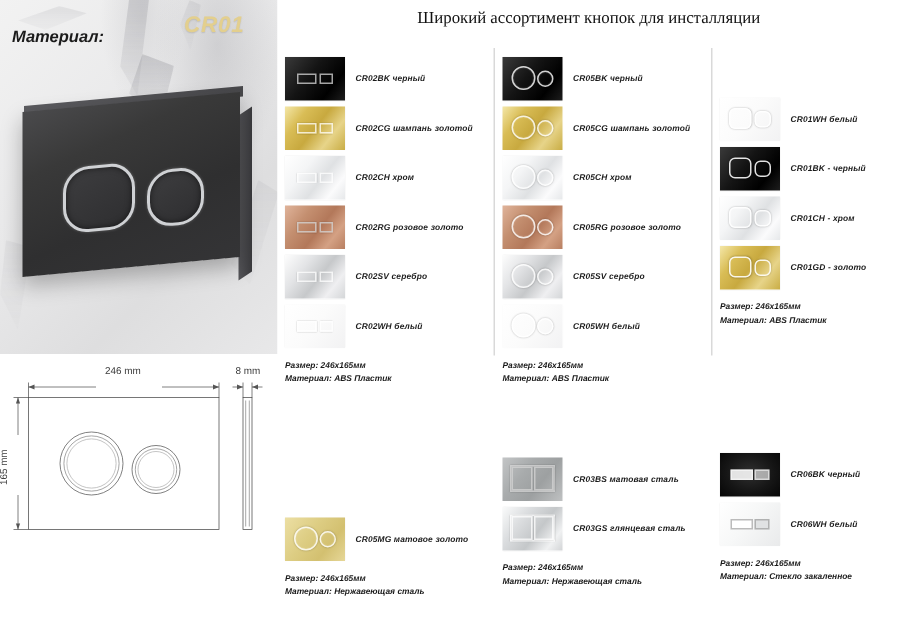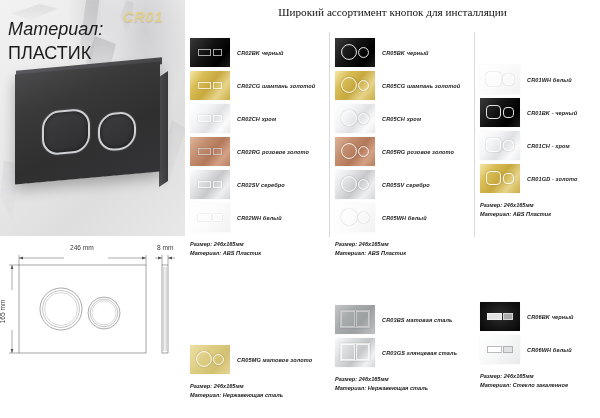--- a/index.html
+++ b/index.html
@@ -45,21 +45,21 @@
          clip-path: polygon(46% 0, 100% 10%, 50% 100%, 0 48%); opacity:.25;}
 
   #hero-code {
     position: absolute; right: 22px; top: 8px;
     font-size: 15px; font-weight: bold; font-style: italic;
     color: #e3cf8e; letter-spacing: .5px;
     text-shadow: 0 1px 1px rgba(0,0,0,.12);
   }
   #hero-material {
     position: absolute; left: 8px; top: 18px;
-    font-size: 18px; font-weight: normal; font-style: italic;
+    font-size: 11px; font-weight: bold; font-style: italic;
     color: #1b1b1b; line-height: 1.32;
   }
   #hero-material .l2 { font-style: normal; }
 
   
   #plate3d {
     position: absolute; left: 15px; top: 63px;
     width: 157px; height: 120px;
   }
   #plate-face {
@@ -225,21 +225,20 @@
     <div class="marble-vein mv2"></div>
     <div class="marble-vein mv3"></div>
     <div class="marble-vein mv4"></div>
     <div class="marble-vein mv5"></div>
     <div class="marble-vein mv6"></div>
 
     <div id="hero-code">CR01</div>
 
     <div id="hero-material">
       <div class="l1">Материал:</div>
-      <div class="l2">ПЛАСТИК</div>
     </div>
 
     <div id="plate3d">
       <div id="plate-top"></div>
       <div id="plate-edge"></div>
       <div id="plate-face">
         <div class="hbtn big"></div>
         <div class="hbtn small"></div>
       </div>
     </div>

